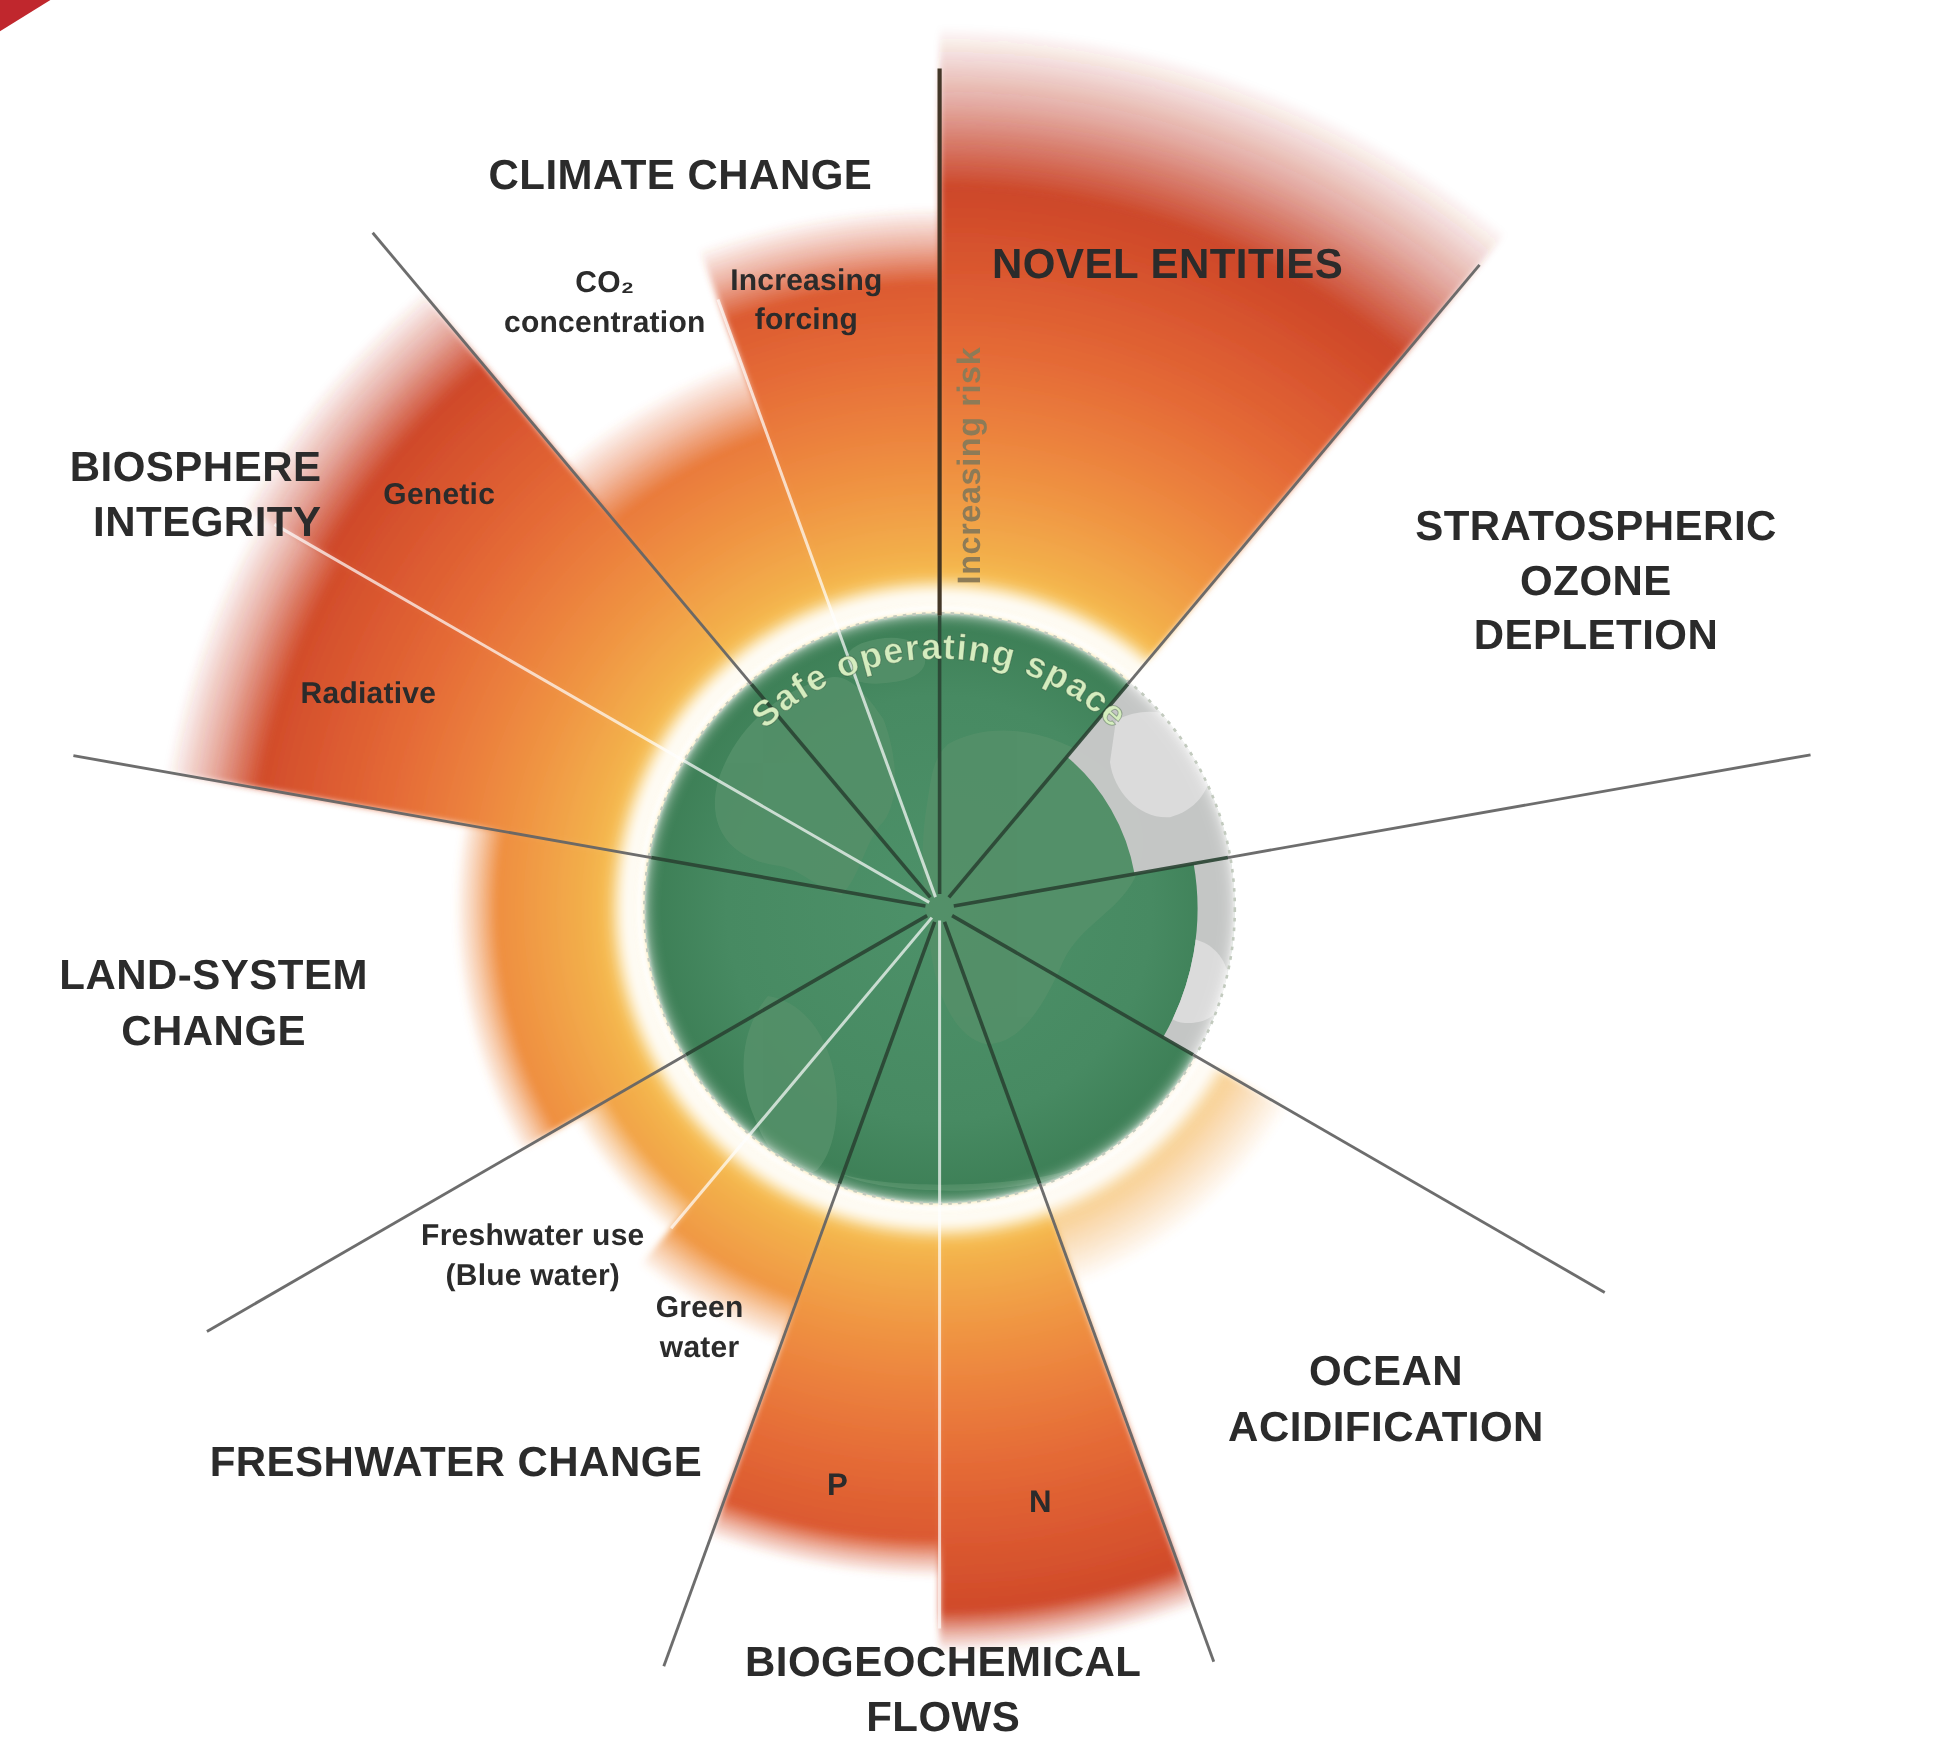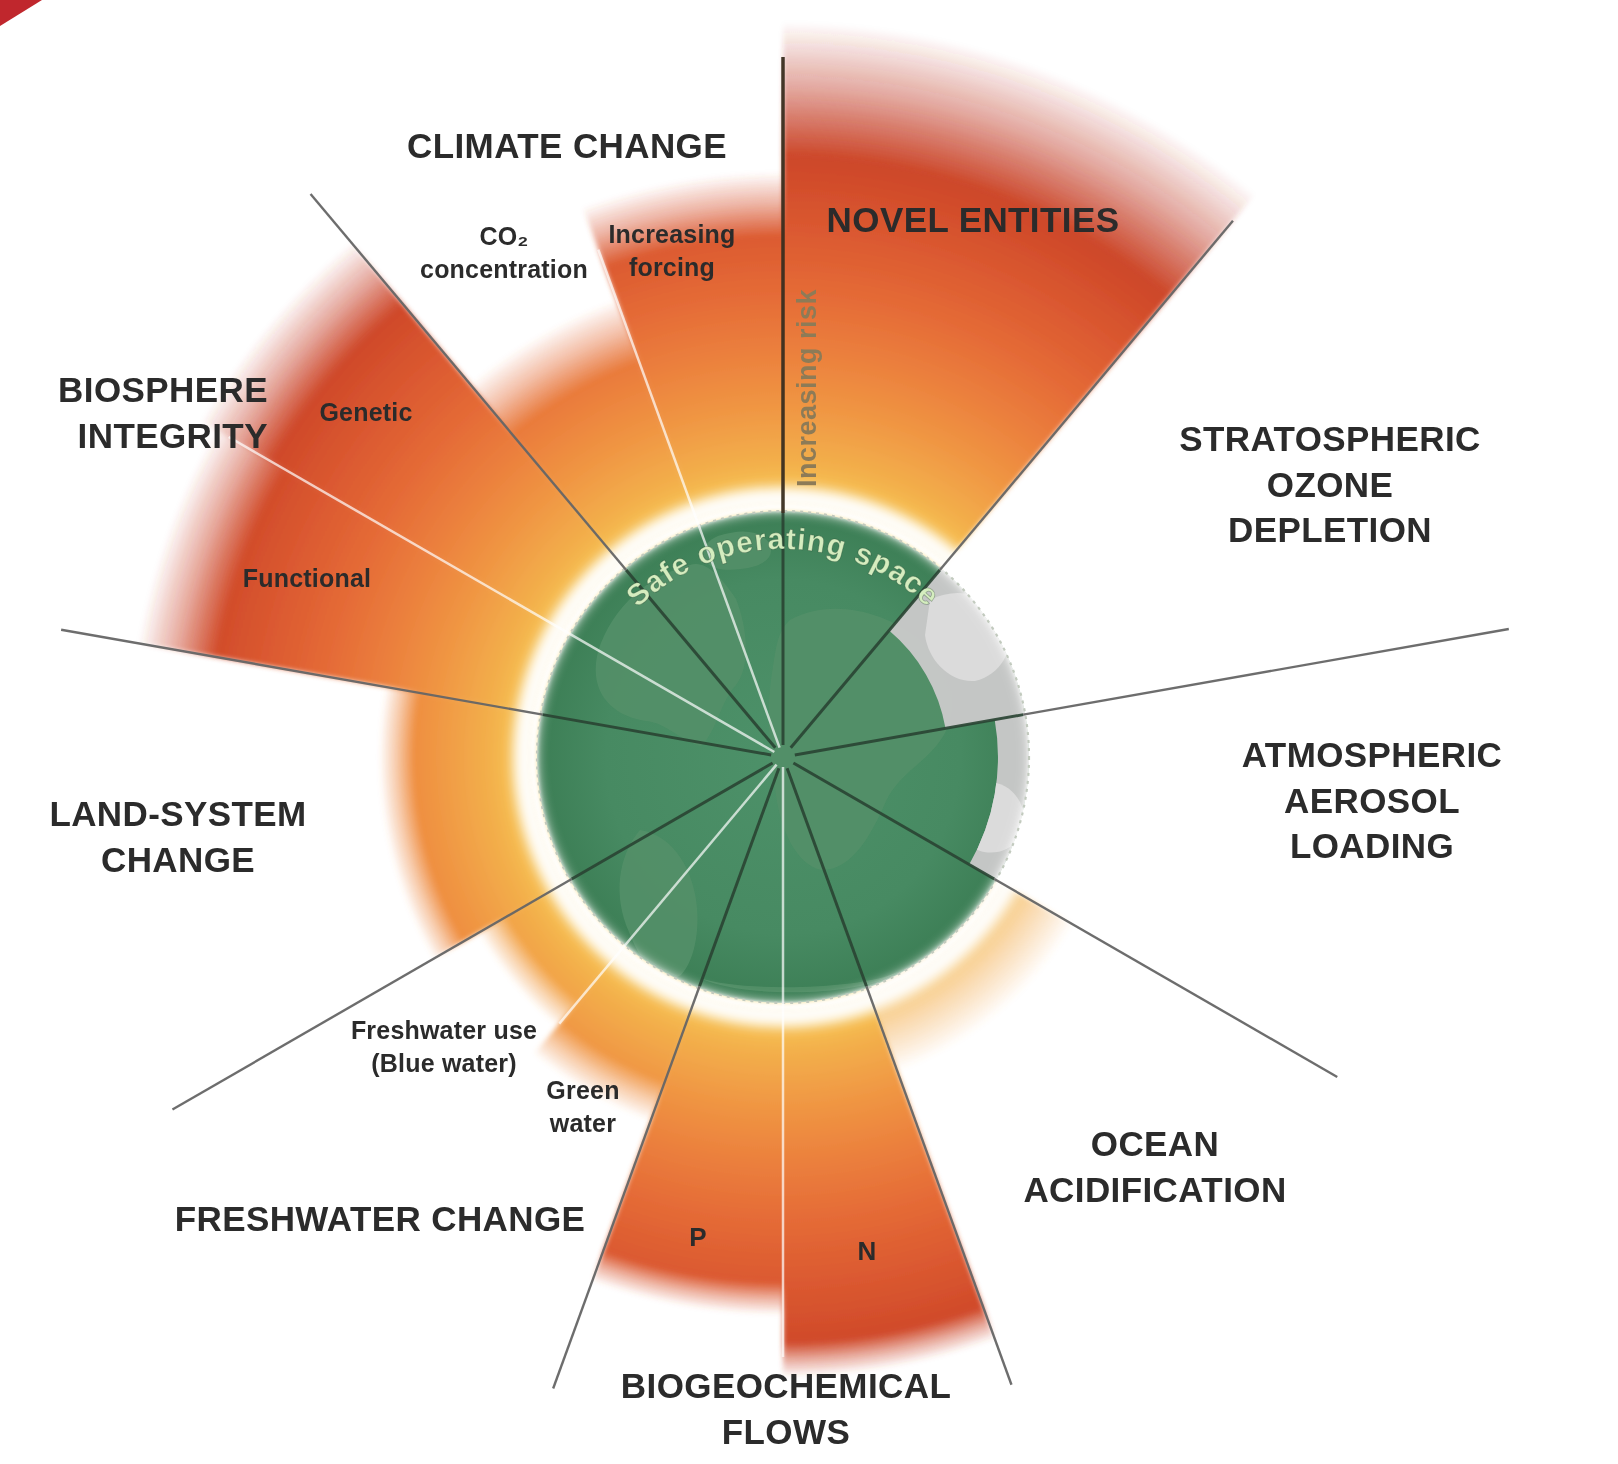--- a/index.html
+++ b/index.html
@@ -265,34 +265,31 @@
   </svg>
 
   <div class="lbl main" id="lbl-climate">CLIMATE CHANGE</div>
   <div class="lbl sub" id="lbl-co2">CO₂
 concentration</div>
   <div class="lbl sub" id="lbl-rf">Increasing
 forcing</div>
   <div class="lbl main" id="lbl-novel">NOVEL ENTITIES</div>
   <div class="lbl main" id="lbl-ozone">STRATOSPHERIC OZONE
 DEPLETION</div>
-  <div class="lbl main" id="lbl-aerosol">ATMOSPHERIC
-AEROSOL
-LOADING</div>
   <div class="lbl main" id="lbl-ocean">OCEAN
 ACIDIFICATION</div>
   <div class="lbl main" id="lbl-bgc">BIOGEOCHEMICAL
 FLOWS</div>
   <div class="lbl main" id="lbl-fresh">FRESHWATER CHANGE</div>
   <div class="lbl main" id="lbl-land">LAND-SYSTEM
 CHANGE</div>
   <div class="lbl main" id="lbl-bio">BIOSPHERE
 INTEGRITY</div>
   <div class="lbl sub" id="lbl-genetic">Genetic</div>
-  <div class="lbl sub" id="lbl-functional">Functional</div>
+  <div class="lbl sub" id="lbl-functional">Radiative</div>
   <div class="lbl sub" id="lbl-fwuse">Freshwater use
 (Blue water)</div>
   <div class="lbl sub" id="lbl-greenwater">Green
 water</div>
   <div class="lbl tiny" id="lbl-p">P</div>
   <div class="lbl tiny" id="lbl-n">N</div>
   <div id="lbl-risk" class="lbl">Increasing risk</div>
 </div>
 
 </body></html>

